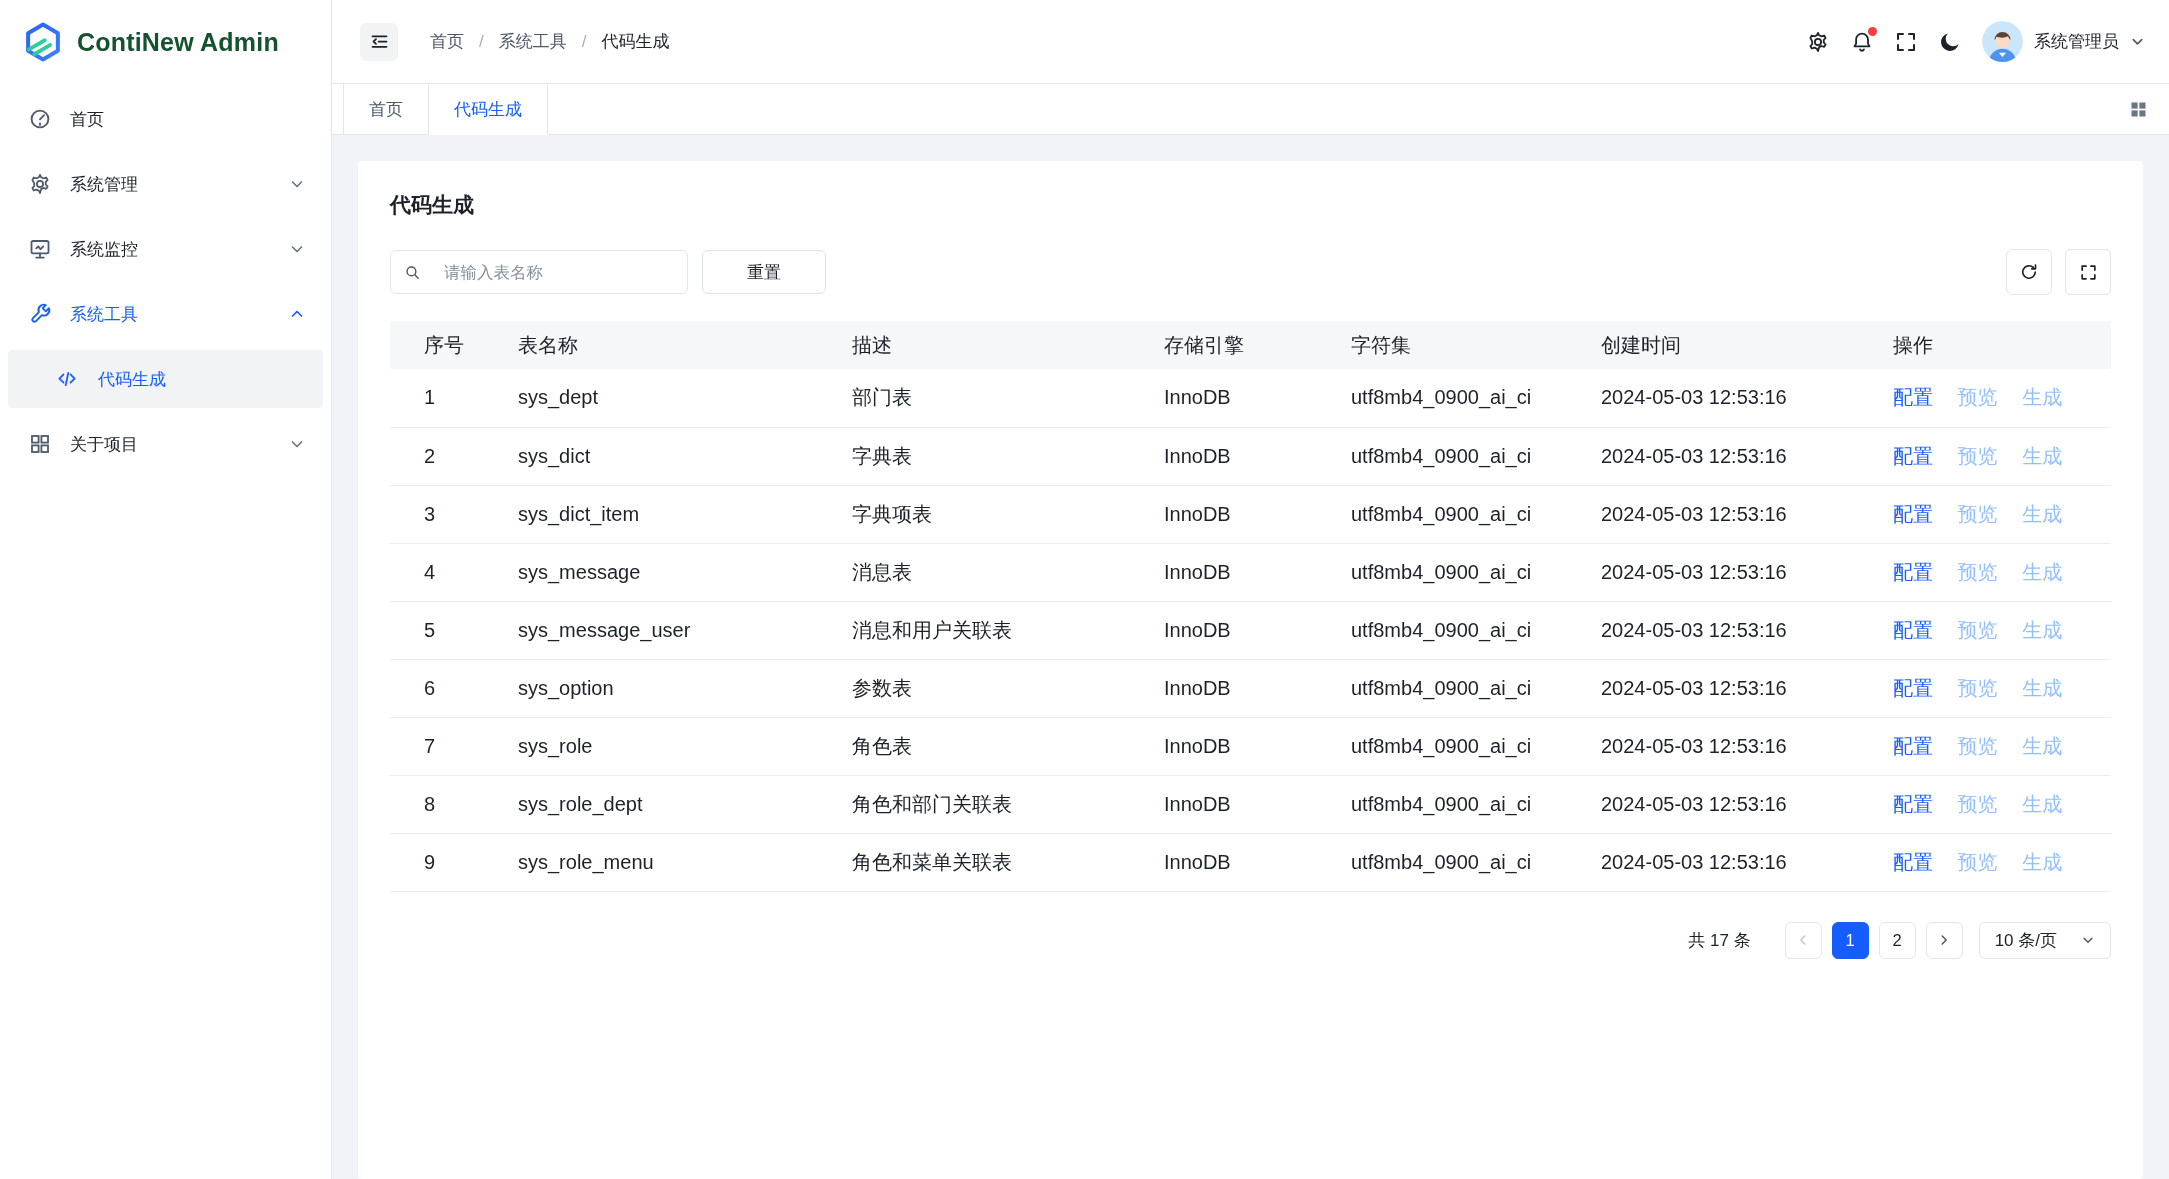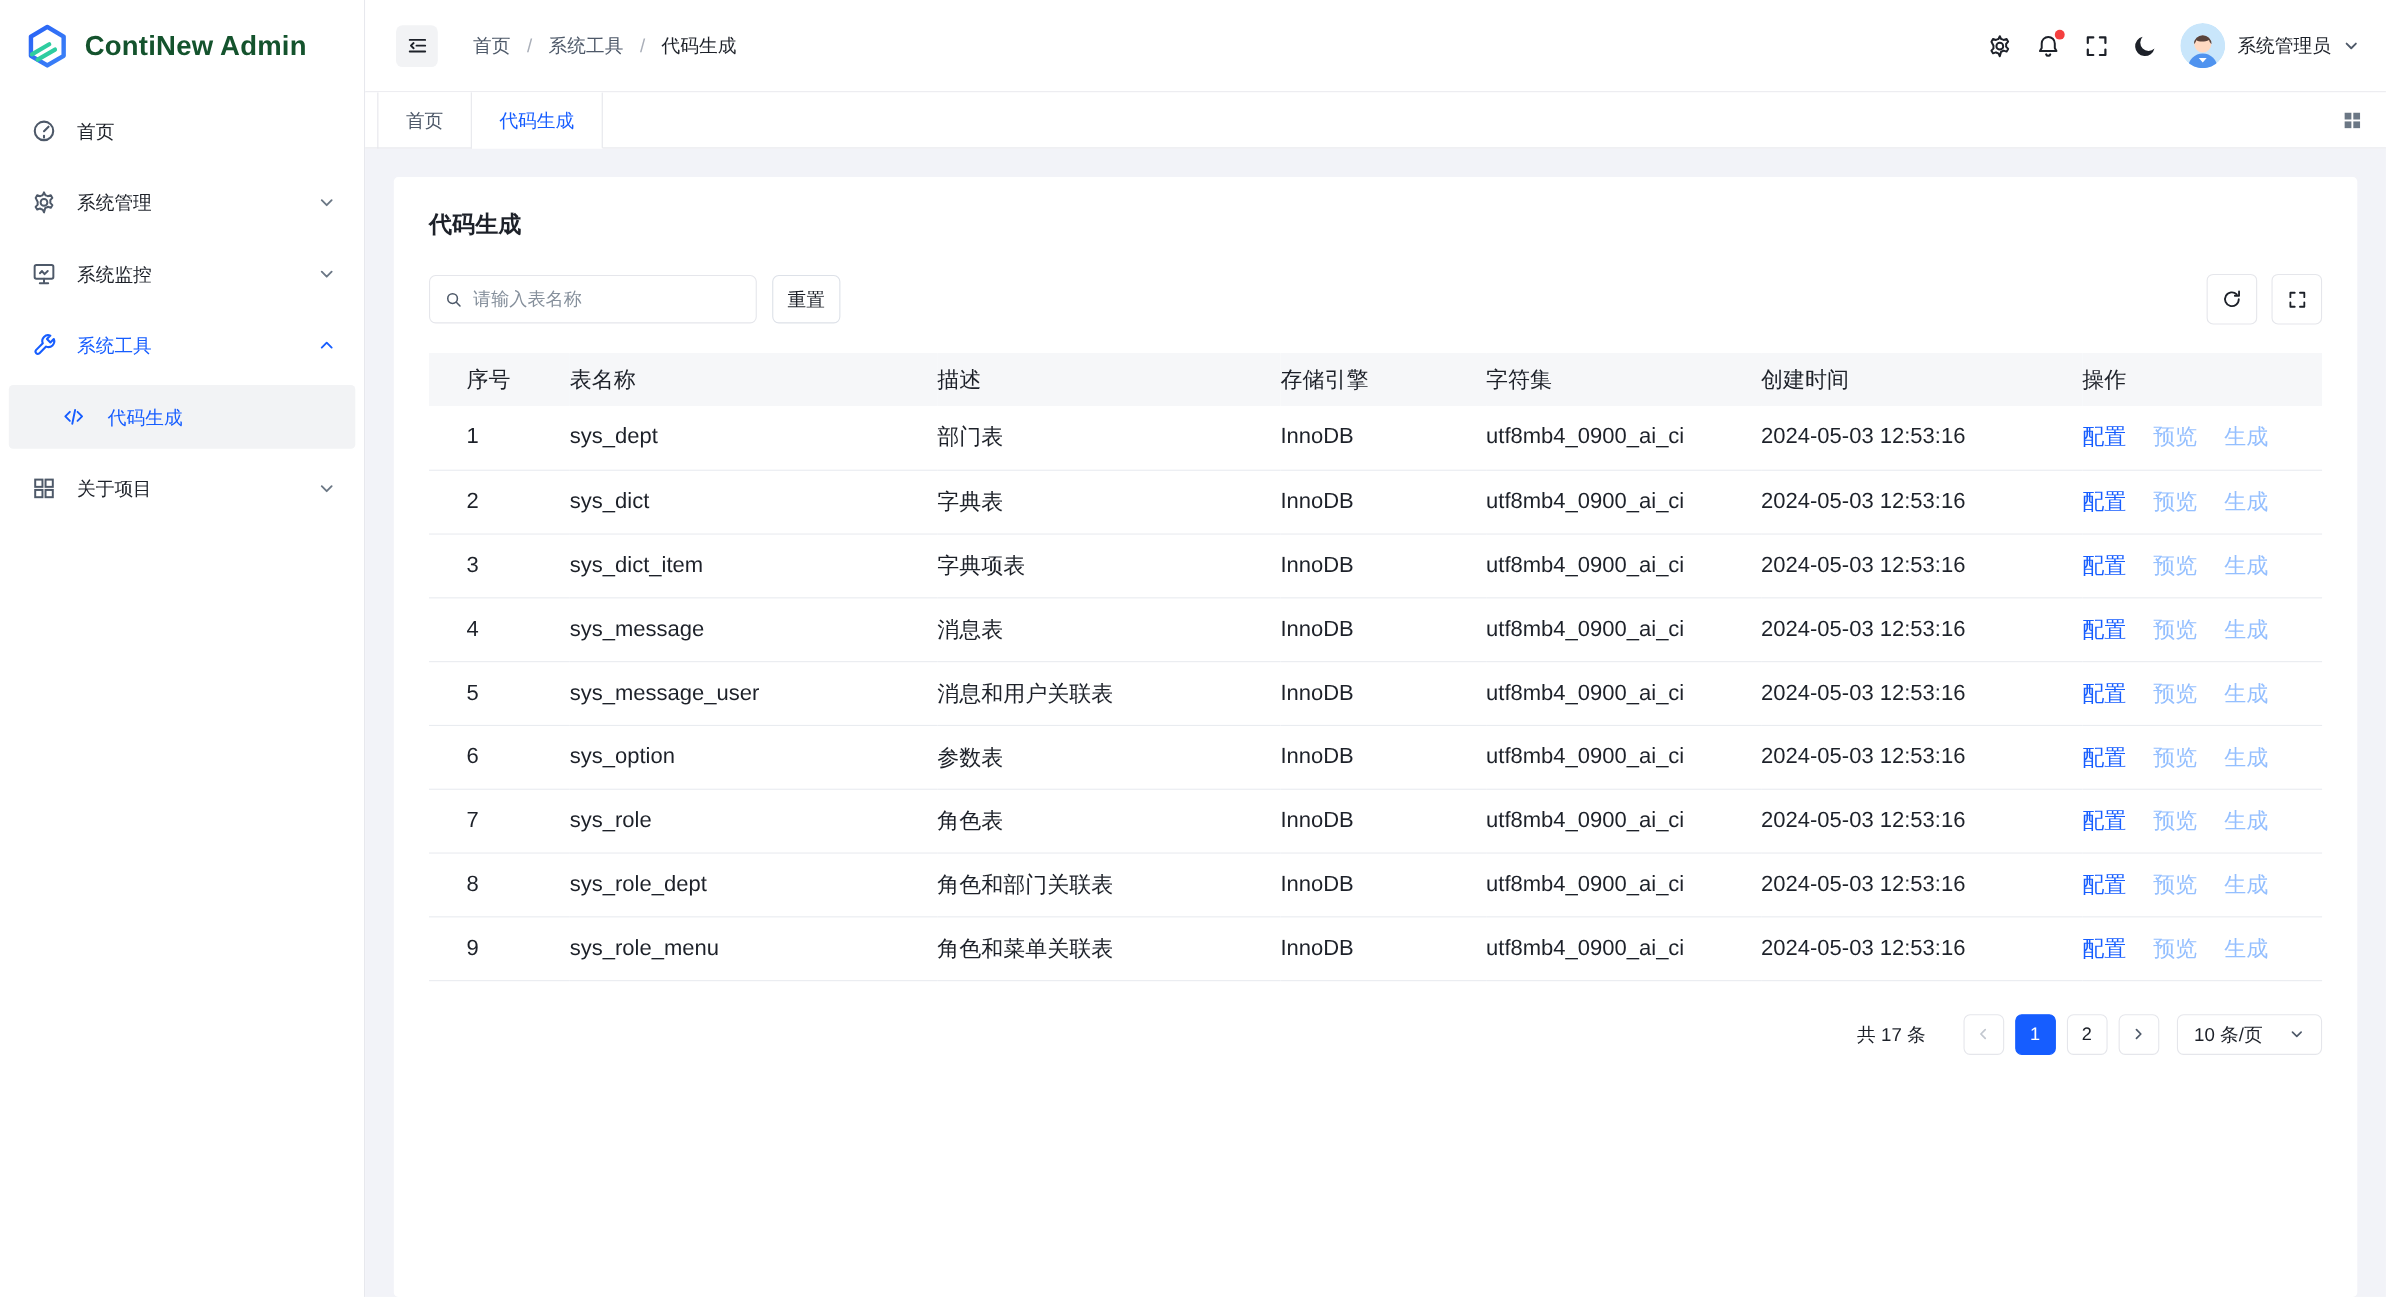--- a/index.html
+++ b/index.html
@@ -50,26 +50,26 @@
   .tab:first-child{border-left:1px solid #e5e6eb}
   .tab.active{color:#165dff;border-bottom-color:#fff}
   .tabbar-right{margin-left:auto;display:flex;align-items:center;padding-right:20px;color:#6b7785}
 
   
   .content{flex:1;background:#f2f3f8;padding:26px 26px 0;min-height:0}
   .card{background:#fff;border-radius:4px;height:100%;padding:30px 32px 0}
   .page-title{font-size:21px;font-weight:700;color:#1d2129;line-height:28px}
   .toolbar{margin-top:30px;display:flex;align-items:center}
   .search-box{width:298px;height:44px;border:1px solid #e5e6eb;border-radius:6px;background:#fff;
-    display:flex;align-items:center;padding:0 13px;gap:9px;color:#4e5969}
+    display:flex;align-items:center;padding:0 13px;gap:23px;color:#4e5969}
   .search-box svg{flex:none}
   .search-box input{border:none;outline:none;flex:1;min-width:0;font-size:16.5px;color:#1d2129;background:transparent;
     font-family:inherit}
   .search-box input::placeholder{color:#86909c}
-  .reset-btn{margin-left:14px;height:44px;padding:0 13px;border:1px solid #dde1e8;border-radius:6px;background:#fff;
+  .reset-btn{margin-left:14px;height:44px;padding:0 44px;border:1px solid #dde1e8;border-radius:6px;background:#fff;
     font-size:17px;color:#1d2129;cursor:pointer;font-family:inherit}
   .toolbar-right{margin-left:auto;display:flex;gap:13px}
   .tool-btn{width:46px;height:46px;border:1px solid #e5e6eb;border-radius:6px;background:#fff;
     display:flex;align-items:center;justify-content:center;color:#1d2129;cursor:pointer}
 
   
   table{width:100%;border-collapse:collapse;table-layout:fixed;margin-top:26px;font-size:20px}
   thead th{height:48px;background:#f6f7f9;font-weight:500;color:#1d2129;text-align:left}
   tbody td{height:58px;border-bottom:1px solid #e9ecf0;color:#1d2129;white-space:nowrap;overflow:hidden}
   th.c-no,td.c-no{padding-left:34px}

